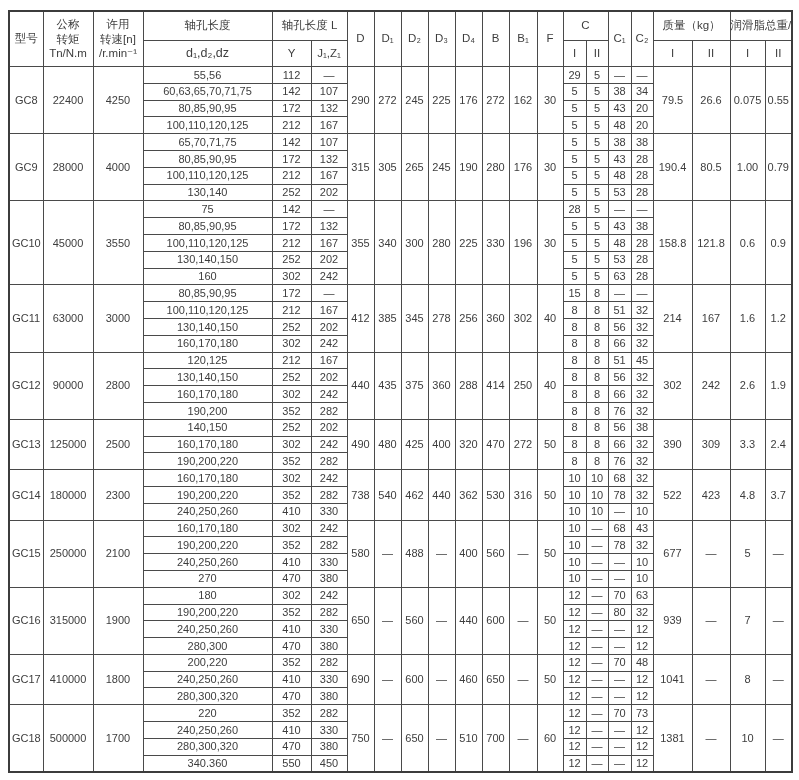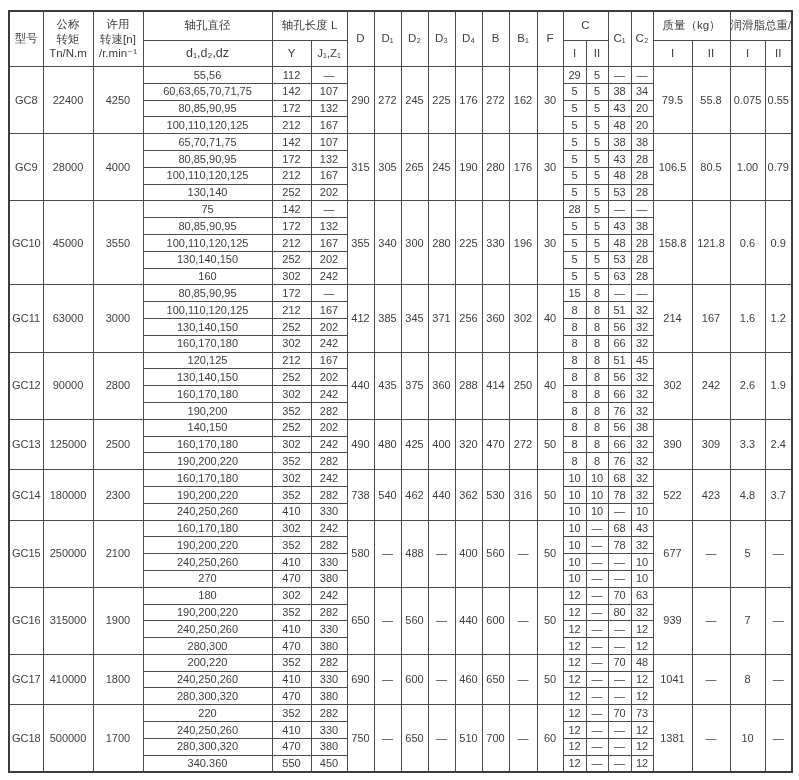--- a/index.html
+++ b/index.html
@@ -62,21 +62,21 @@
       <th rowspan="2" class="hdr-multiline">
         <div>公称</div>
         <div>转矩</div>
         <div>Tn/N.m</div>
       </th>
       <th rowspan="2" class="hdr-multiline">
         <div>许用</div>
         <div>转速[n]</div>
         <div>/r.min⁻¹</div>
       </th>
-      <th>轴孔直径</th>
+      <th>轴孔长度</th>
       <th colspan="2">轴孔长度 L</th>
       <th rowspan="2">D</th>
       <th rowspan="2">D₁</th>
       <th rowspan="2">D₂</th>
       <th rowspan="2">D₃</th>
       <th rowspan="2">D₄</th>
       <th rowspan="2">B</th>
       <th rowspan="2">B₁</th>
       <th rowspan="2">F</th>
       <th colspan="2">C</th>
@@ -111,21 +111,21 @@
         <td rowspan="4">225</td>
         <td rowspan="4">176</td>
         <td rowspan="4">272</td>
         <td rowspan="4">162</td>
         <td rowspan="4">30</td>
         <td>29</td>
         <td>5</td>
         <td>—</td>
         <td>—</td>
         <td rowspan="4">79.5</td>
-        <td rowspan="4">55.8</td>
+        <td rowspan="4">26.6</td>
         <td rowspan="4">0.075</td>
         <td rowspan="4">0.55</td>
       </tr>
       <tr>
         <td>60,63,65,70,71,75</td>
         <td>142</td>
         <td>107</td>
         <td>5</td>
         <td>5</td>
         <td>38</td>
@@ -161,21 +161,21 @@
         <td rowspan="4">265</td>
         <td rowspan="4">245</td>
         <td rowspan="4">190</td>
         <td rowspan="4">280</td>
         <td rowspan="4">176</td>
         <td rowspan="4">30</td>
         <td>5</td>
         <td>5</td>
         <td>38</td>
         <td>38</td>
-        <td rowspan="4">106.5</td>
+        <td rowspan="4">190.4</td>
         <td rowspan="4">80.5</td>
         <td rowspan="4">1.00</td>
         <td rowspan="4">0.79</td>
       </tr>
       <tr>
         <td>80,85,90,95</td>
         <td>172</td>
         <td>132</td>
         <td>5</td>
         <td>5</td>
@@ -263,21 +263,21 @@
       <tr class="group-first">
         <td rowspan="4">GC11</td>
         <td rowspan="4">63000</td>
         <td rowspan="4">3000</td>
         <td>80,85,90,95</td>
         <td>172</td>
         <td>—</td>
         <td rowspan="4">412</td>
         <td rowspan="4">385</td>
         <td rowspan="4">345</td>
-        <td rowspan="4">371</td>
+        <td rowspan="4">278</td>
         <td rowspan="4">256</td>
         <td rowspan="4">360</td>
         <td rowspan="4">302</td>
         <td rowspan="4">40</td>
         <td>15</td>
         <td>8</td>
         <td>—</td>
         <td>—</td>
         <td rowspan="4">214</td>
         <td rowspan="4">167</td>

